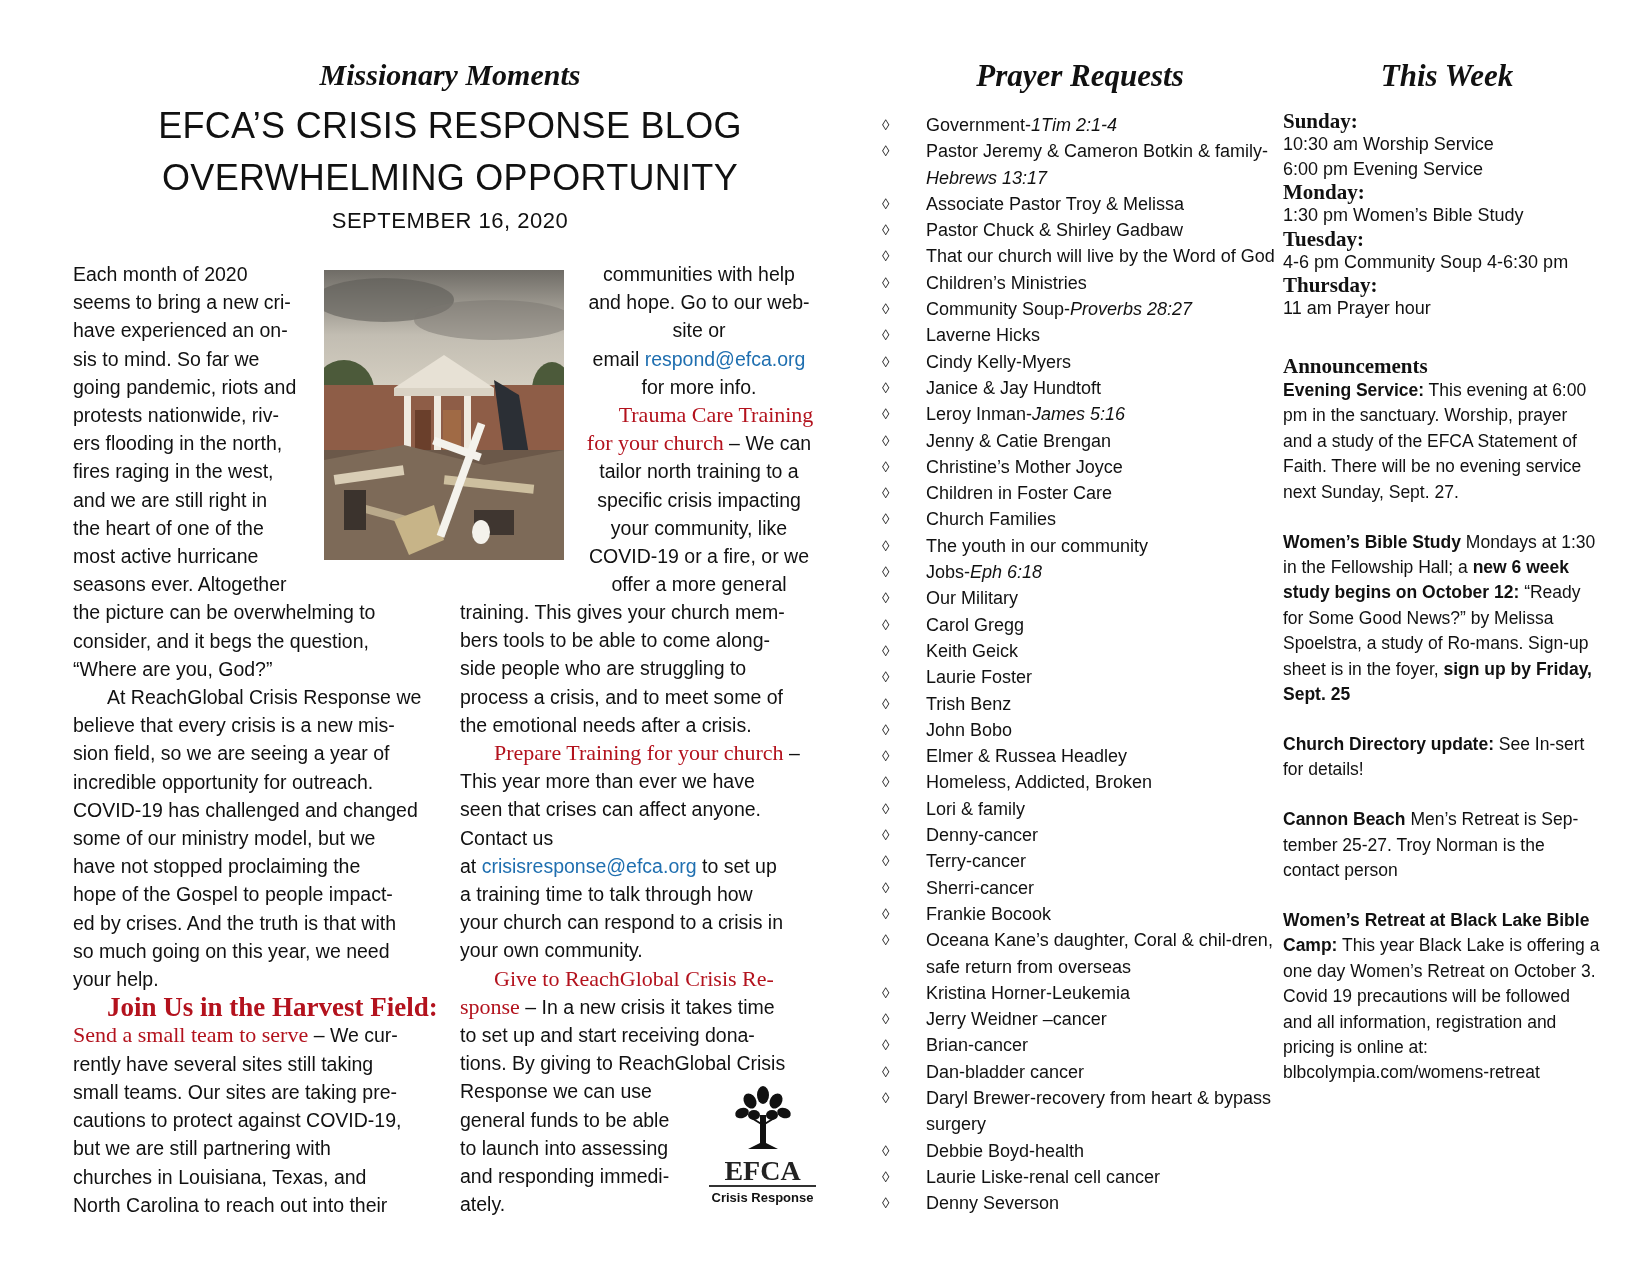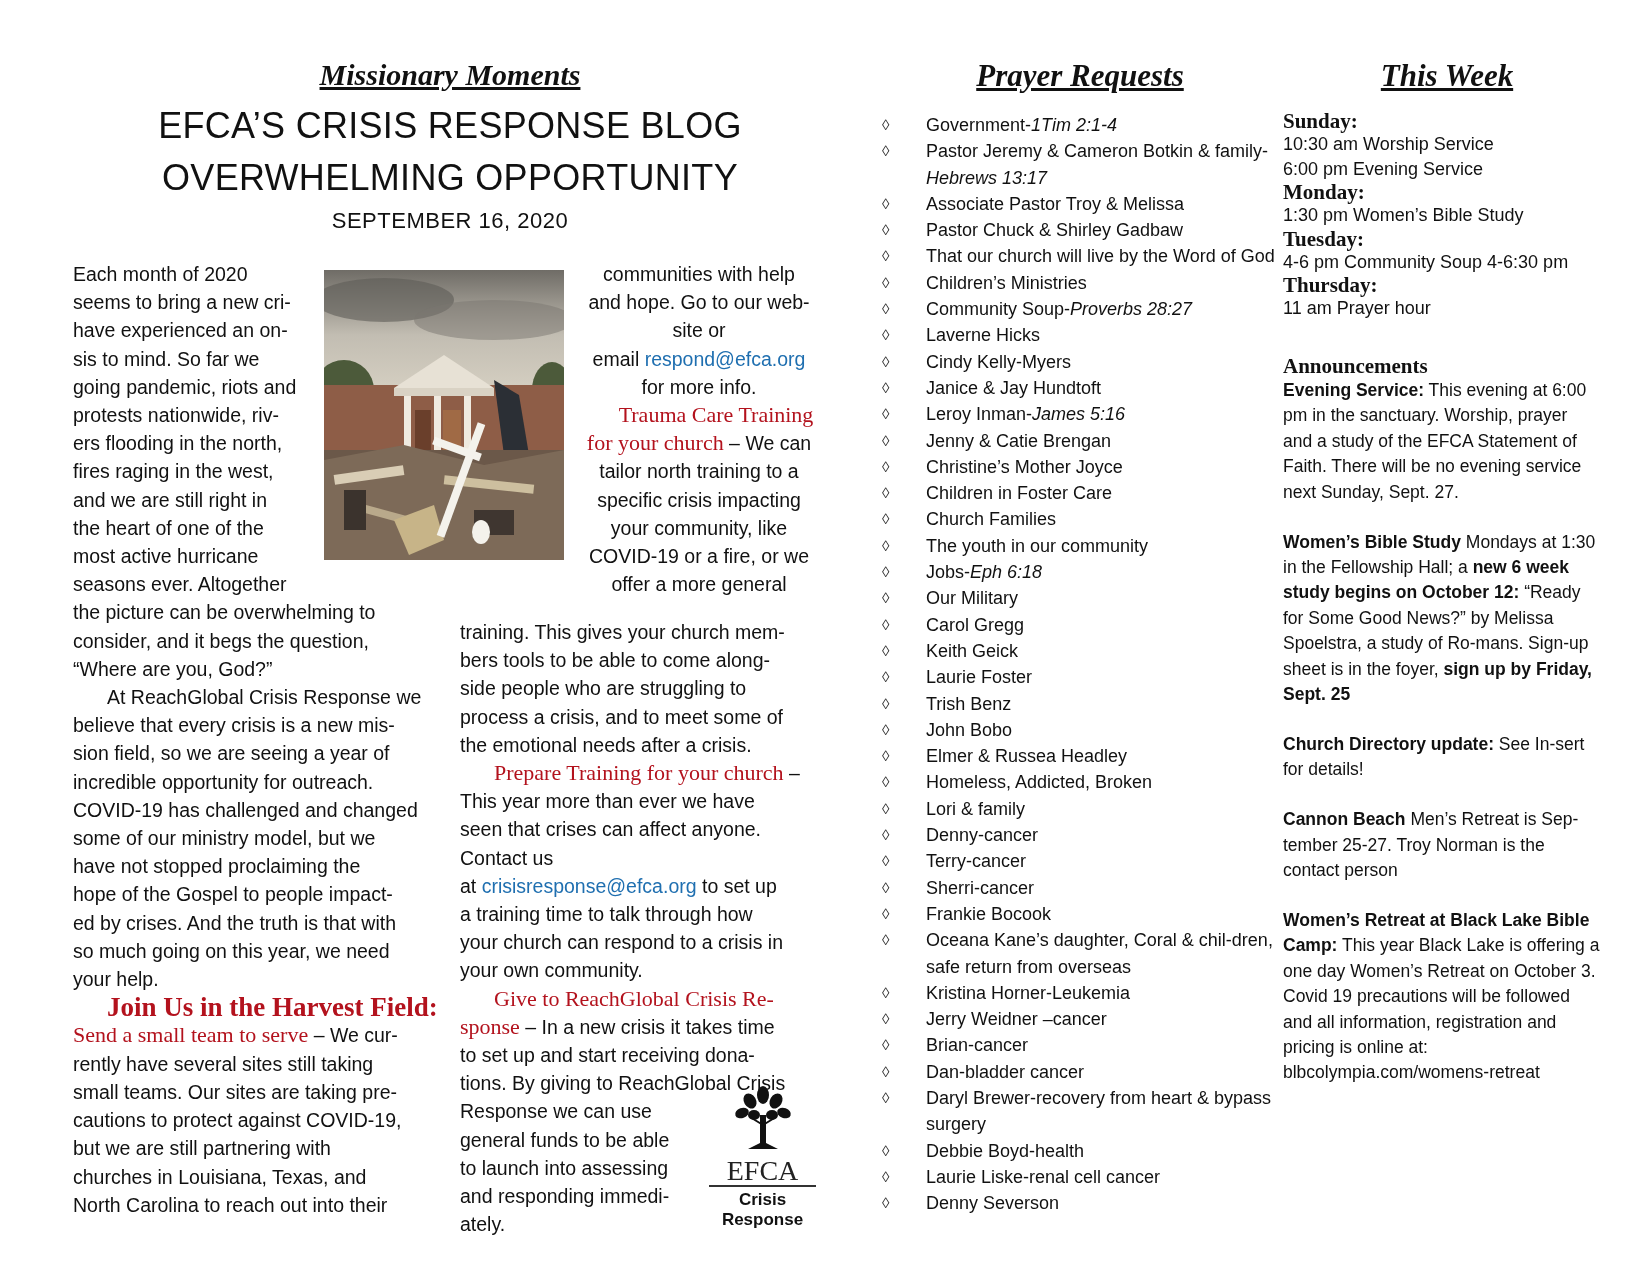--- a/index.html
+++ b/index.html
@@ -1,20 +1,20 @@
 <!DOCTYPE html>
 <html><head>
 <meta charset="utf-8">
 <style>
   html,body{margin:0;padding:0;background:#fff;}
   body{width:1650px;height:1275px;position:relative;overflow:hidden;color:#111;
        font-family:"Liberation Sans","DejaVu Sans",sans-serif;}
   .abs{position:absolute;}
   .serif-head{font-family:"Liberation Serif","DejaVu Serif",serif;font-weight:bold;font-style:italic;color:#111;}
-  .col-title{font-size:31px;text-align:center;text-decoration:underline;}
+  .col-title{font-size:31px;text-align:center;}
   
   .blog-title{font-family:"Liberation Sans","DejaVu Sans",sans-serif;font-size:36px;text-align:center;line-height:52px;letter-spacing:0.3px;}
   .blog-date{font-size:22px;text-align:center;letter-spacing:0.5px;}
   .body-text{font-size:19.5px;line-height:28.2px;}
   .red-serif{font-family:"Liberation Serif","DejaVu Serif",serif;color:#b3121d;font-size:22px;}
   .red-bold{font-weight:bold;}
   .link{color:#1f6fb0;}
   .indent{padding-left:34px;}
   .line{white-space:nowrap;display:block;}
   
@@ -137,21 +137,21 @@
   <span class="line"><span class="red-serif">for your church</span><span> – We can</span></span>
   <div id="trwrap">
       <span class="line">tailor north training to a</span>
       <span class="line">specific crisis impacting</span>
       <span class="line">your community, like</span>
       <span class="line">COVID-19 or a fire, or we</span>
       <span class="line">offer a more general</span>
     </div>
 </div>
 
-<div class="abs body-text" style="left:460px;top:598px;width:370px;margin-top:20px;">
+<div class="abs body-text" style="left:460px;top:598px;width:370px;">
   <div id="trfull">
       <span class="line">training. This gives your church mem-</span>
       <span class="line">bers tools to be able to come along-</span>
       <span class="line">side people who are struggling to</span>
       <span class="line">process a crisis, and to meet some of</span>
       <span class="line">the emotional needs after a crisis.</span>
     </div>
   <span class="line indent"><span class="red-serif">Prepare Training for your church</span><span> –</span></span>
   <div id="prlines">
       <span class="line">This year more than ever we have</span>
@@ -185,22 +185,22 @@
     <polygon points="20,64 50,64 38,58 32,58" fill="#111"></polygon>
     <ellipse cx="35" cy="10" rx="6" ry="9" fill="#111"></ellipse>
     <ellipse cx="22" cy="16" rx="6" ry="8" fill="#111" transform="rotate(-30 22 16)"></ellipse>
     <ellipse cx="48" cy="16" rx="6" ry="8" fill="#111" transform="rotate(30 48 16)"></ellipse>
     <ellipse cx="14" cy="28" rx="7" ry="5" fill="#111" transform="rotate(-20 14 28)"></ellipse>
     <ellipse cx="56" cy="28" rx="7" ry="5" fill="#111" transform="rotate(20 56 28)"></ellipse>
     <ellipse cx="26" cy="30" rx="6" ry="5" fill="#111"></ellipse>
     <ellipse cx="44" cy="30" rx="6" ry="5" fill="#111"></ellipse>
     <path d="M35 40 L22 32 M35 40 L48 32" stroke="#111" stroke-width="2"></path>
   </svg>
-  <div style="font-family:'Liberation Serif','DejaVu Serif',serif;font-size:28px;line-height:28px;color:#222;border-bottom:2px solid #333;margin:0 4px;">EFCA</div>
-  <div style="font-weight:bold;font-size:17px;margin-top:3px;">Crisis Response</div>
+  <div style="font-family:'Liberation Serif','DejaVu Serif',serif;font-size:28px;line-height:28px;color:#222;border-bottom:2px solid #333;margin:0 4px;font-weight:bold;">EFCA</div>
+  <div style="font-weight:bold;font-size:13px;margin-top:3px;">Crisis Response</div>
 </div>
 
 <div class="abs serif-head col-title" style="left:880px;top:58px;width:400px;">Prayer Requests</div>
 <div class="abs pr-list" id="prayerlist" style="left:880px;top:112px;width:395px;">
     <div class="pr-item">
       <span class="pr-bullet">◊</span>
       <span class="pr-text">Government-<i>1Tim 2:1-4</i></span>
     </div>
     <div class="pr-item">
       <span class="pr-bullet">◊</span>

